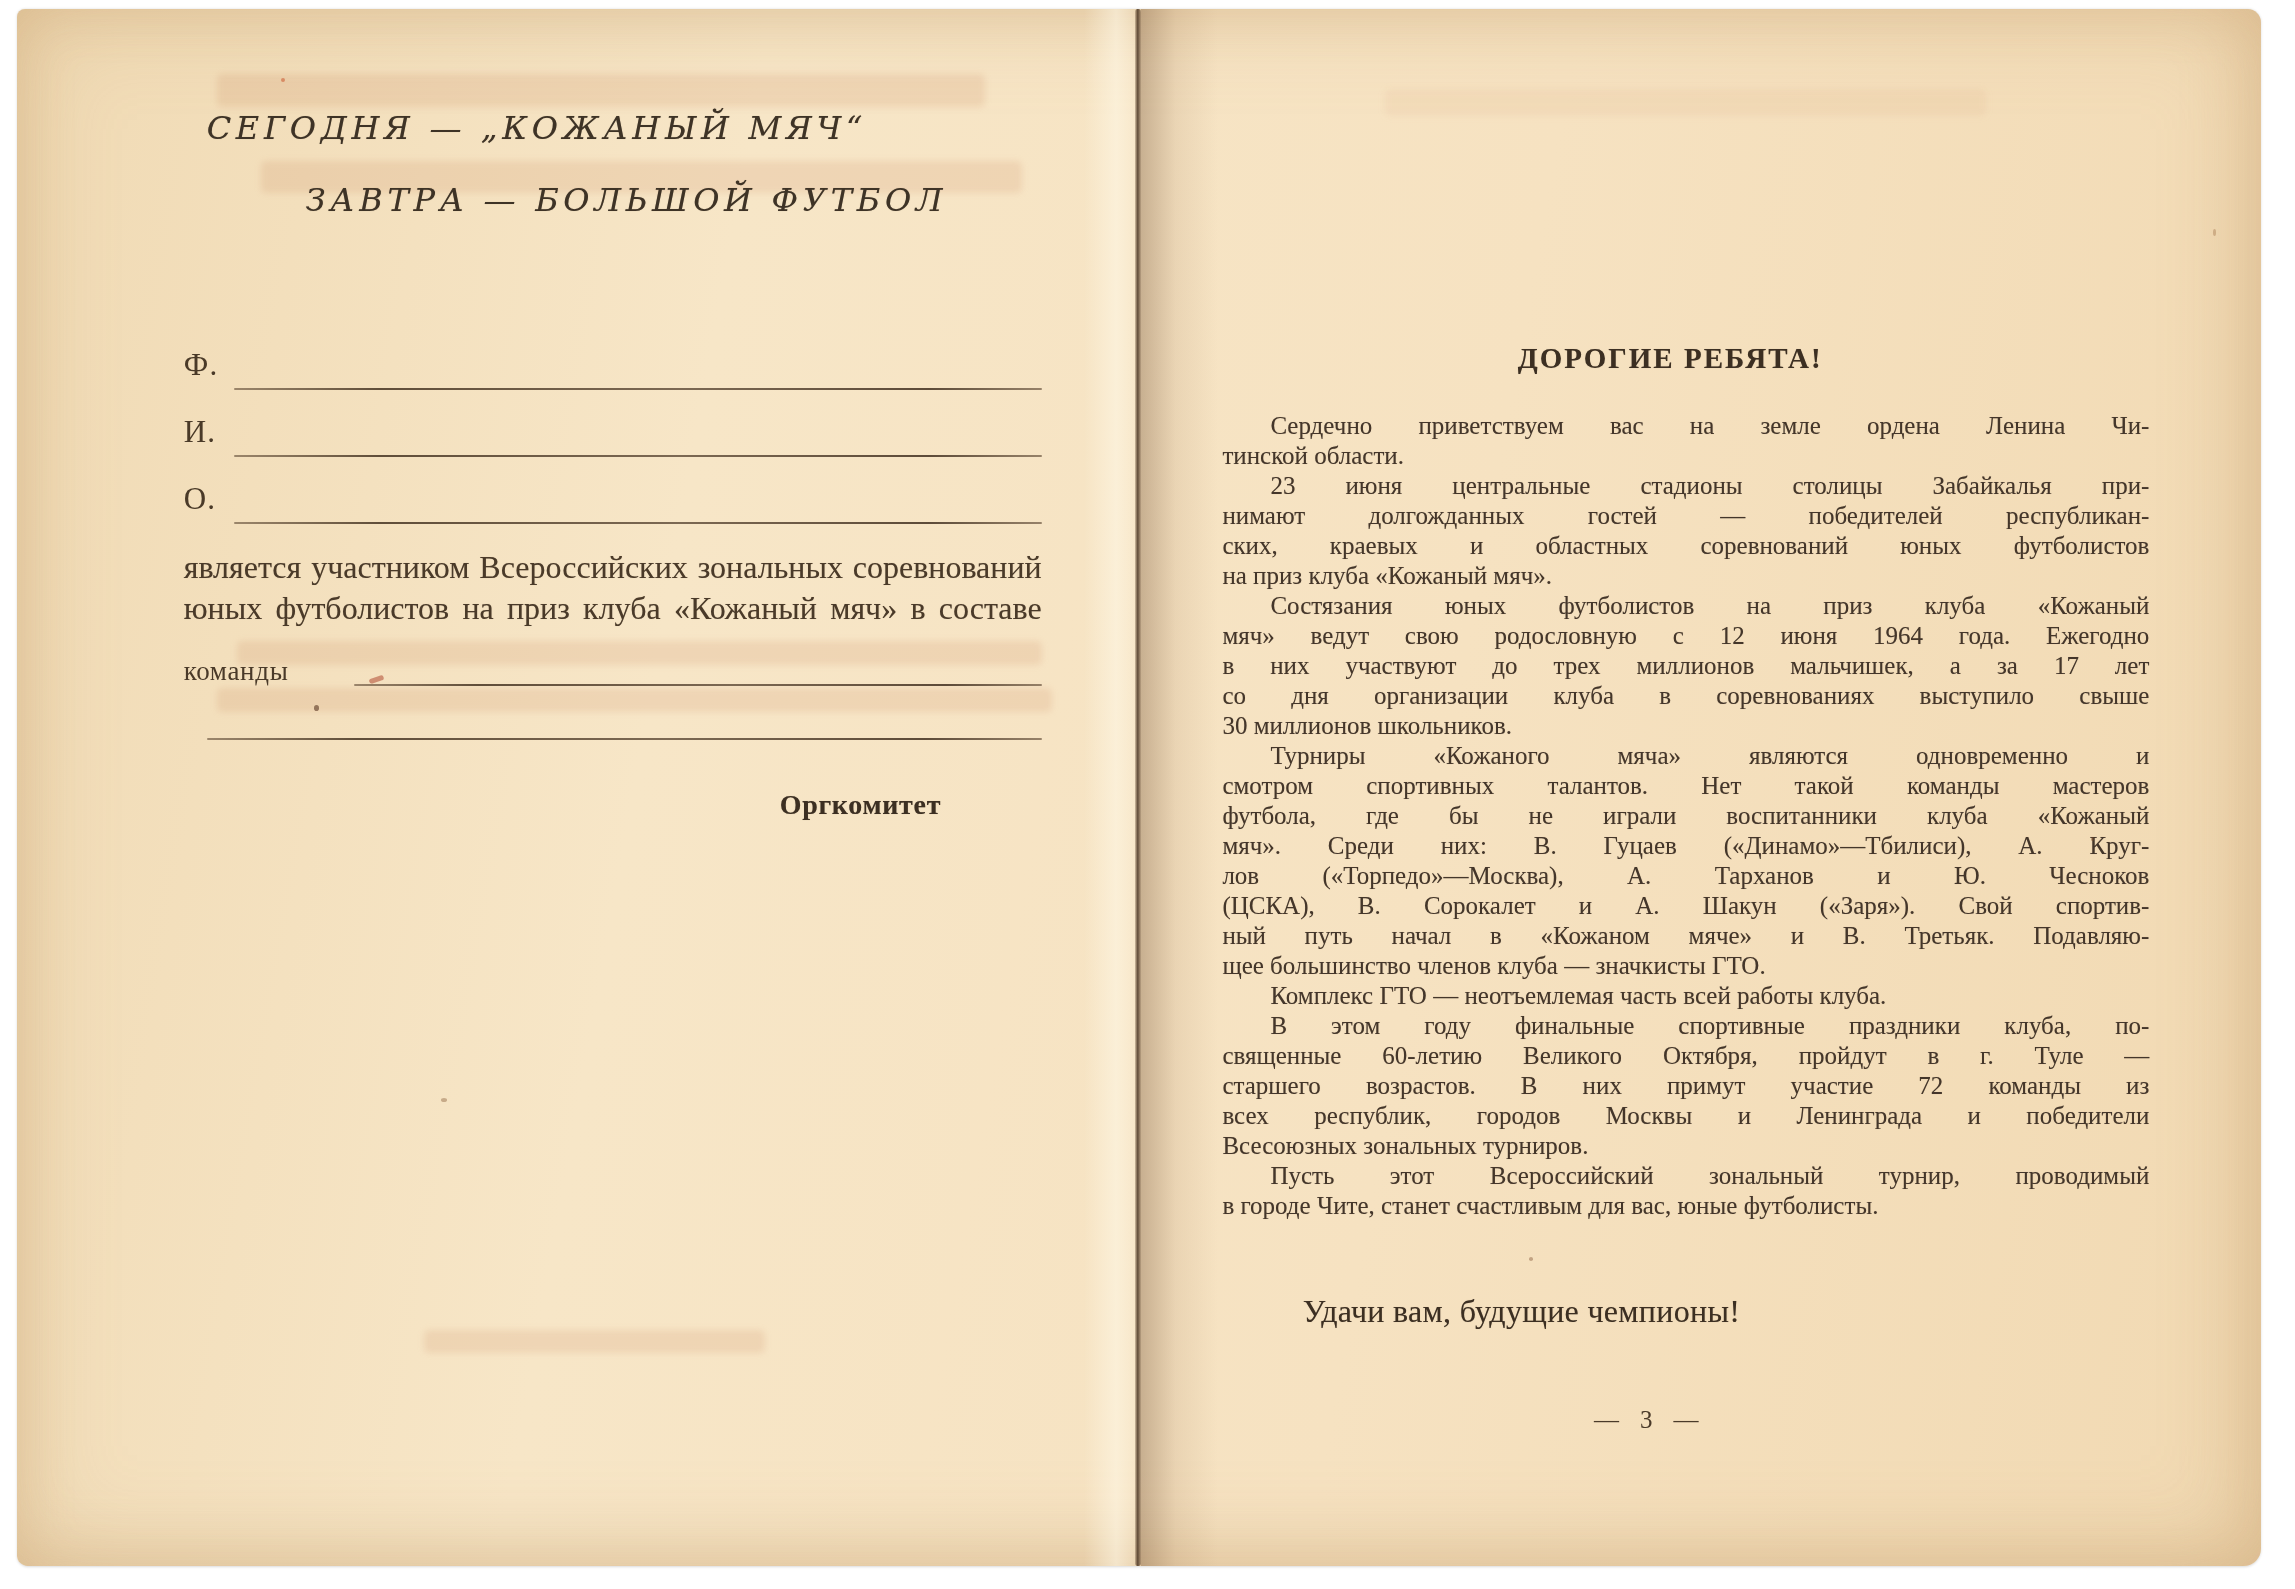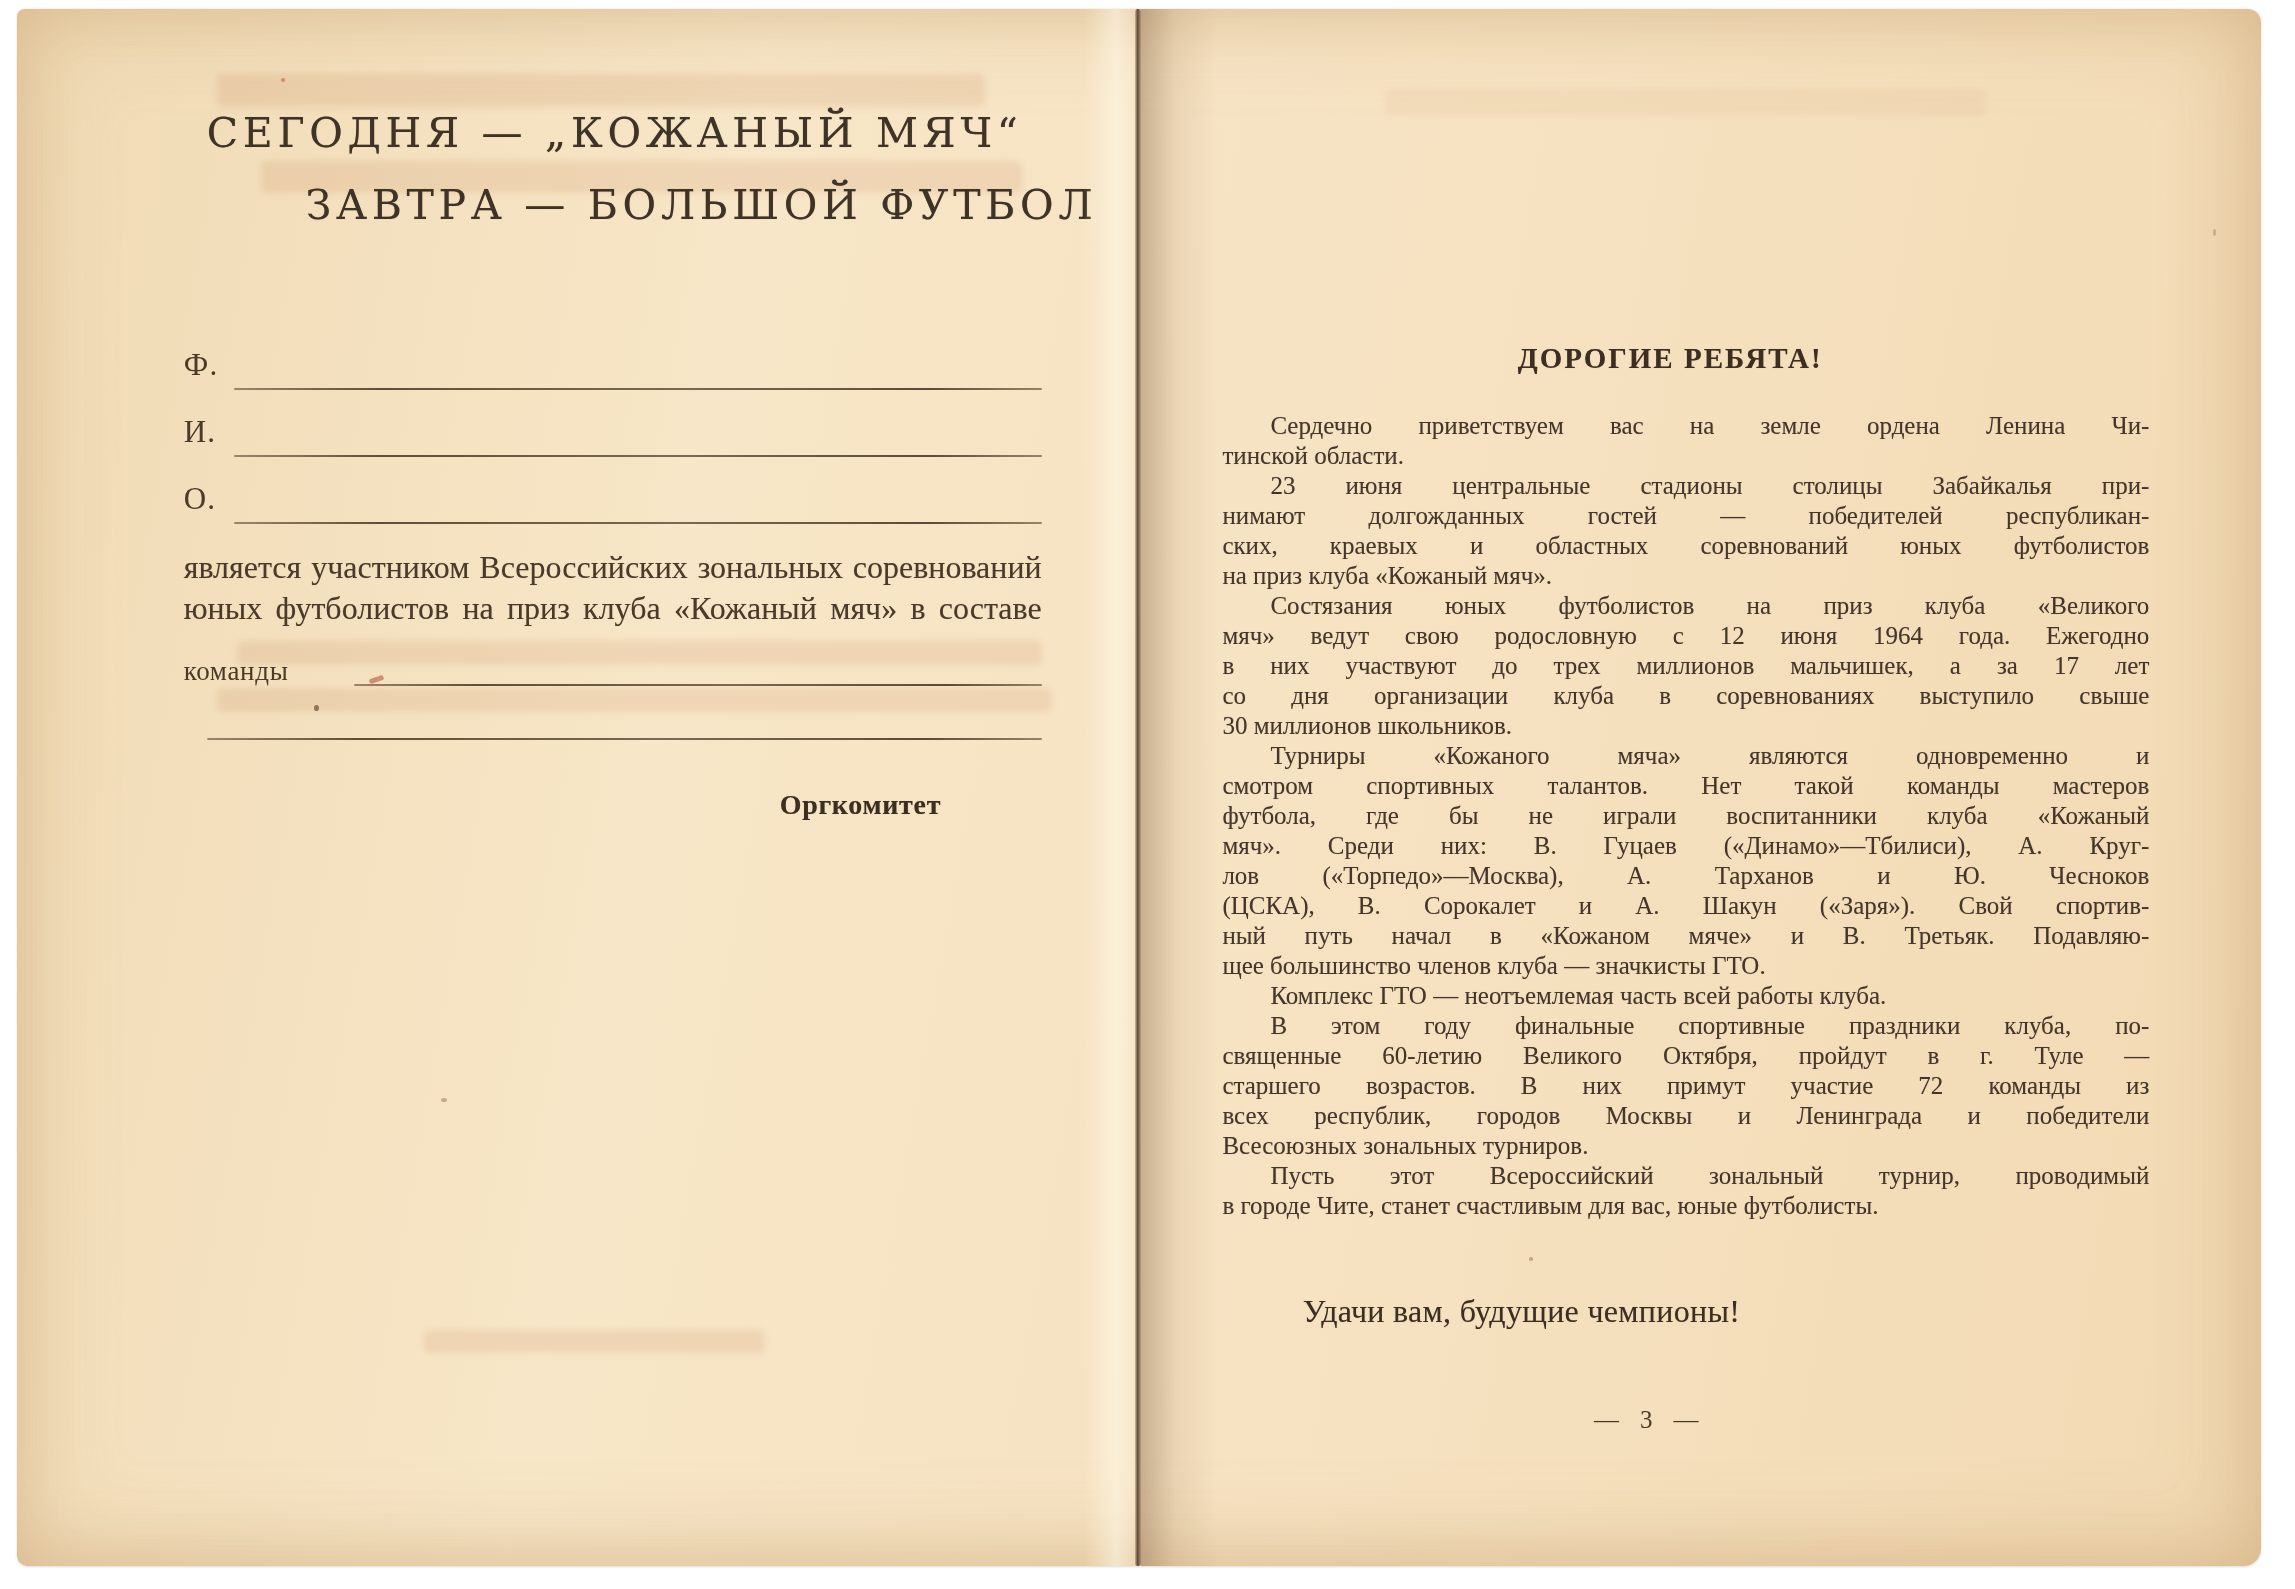--- a/index.html
+++ b/index.html
@@ -34,21 +34,22 @@
     left: 1118px; top: 0; width: 6px; height: 100%;
     background: linear-gradient(90deg, rgba(95,66,42,0.25), rgba(70,49,32,0.85) 45%, rgba(112,82,55,0.45));
     border-radius: 2.7px;
   }
   .gutter-shade {
     left: 1124px; top: 0; width: 77px; height: 100%;
     background: linear-gradient(90deg, rgba(118,84,54,0.36), rgba(150,110,75,0.13) 45%, rgba(150,110,75,0) 100%);
   }
   .title-line {
     font-family: "DejaVu Serif", "Liberation Serif", serif;
-    font-size: 41px;
+    font-style: italic;
+    font-size: 32px;
     letter-spacing: 4.7px;
     color: #3e3326;
     white-space: nowrap;
     text-shadow: 0 0 0.7px rgba(62,51,38,0.45);
   }
   .form-label {
     font-size: 31px;
     color: #4a3a28;
     letter-spacing: 1.3px;
   }
@@ -180,21 +181,21 @@
 
     <div class="abs heading" style="left:299px;top:333px;">ДОРОГИЕ РЕБЯТА!</div>
 
     <div class="abs right-body" style="left:4.7px;top:402px;">
         <div class="bline first">Сердечно приветствуем вас на земле ордена Ленина Чи-</div>
         <div class="bline last">тинской области.</div>
         <div class="bline first">23 июня центральные стадионы столицы Забайкалья при-</div>
         <div class="bline">нимают долгожданных гостей — победителей республикан-</div>
         <div class="bline">ских, краевых и областных соревнований юных футболистов</div>
         <div class="bline last">на приз клуба «Кожаный мяч».</div>
-        <div class="bline first">Состязания юных футболистов на приз клуба «Великого</div>
+        <div class="bline first">Состязания юных футболистов на приз клуба «Кожаный</div>
         <div class="bline">мяч» ведут свою родословную с 12 июня 1964 года. Ежегодно</div>
         <div class="bline">в них участвуют до трех миллионов мальчишек, а за 17 лет</div>
         <div class="bline">со дня организации клуба в соревнованиях выступило свыше</div>
         <div class="bline last">30 миллионов школьников.</div>
         <div class="bline first">Турниры «Кожаного мяча» являются одновременно и</div>
         <div class="bline">смотром спортивных талантов. Нет такой команды мастеров</div>
         <div class="bline">футбола, где бы не играли воспитанники клуба «Кожаный</div>
         <div class="bline">мяч». Среди них: В. Гуцаев («Динамо»—Тбилиси), А. Круг-</div>
         <div class="bline">лов («Торпедо»—Москва), А. Тарханов и Ю. Чесноков</div>
         <div class="bline">(ЦСКА), В. Сорокалет и А. Шакун («Заря»). Свой спортив-</div>

